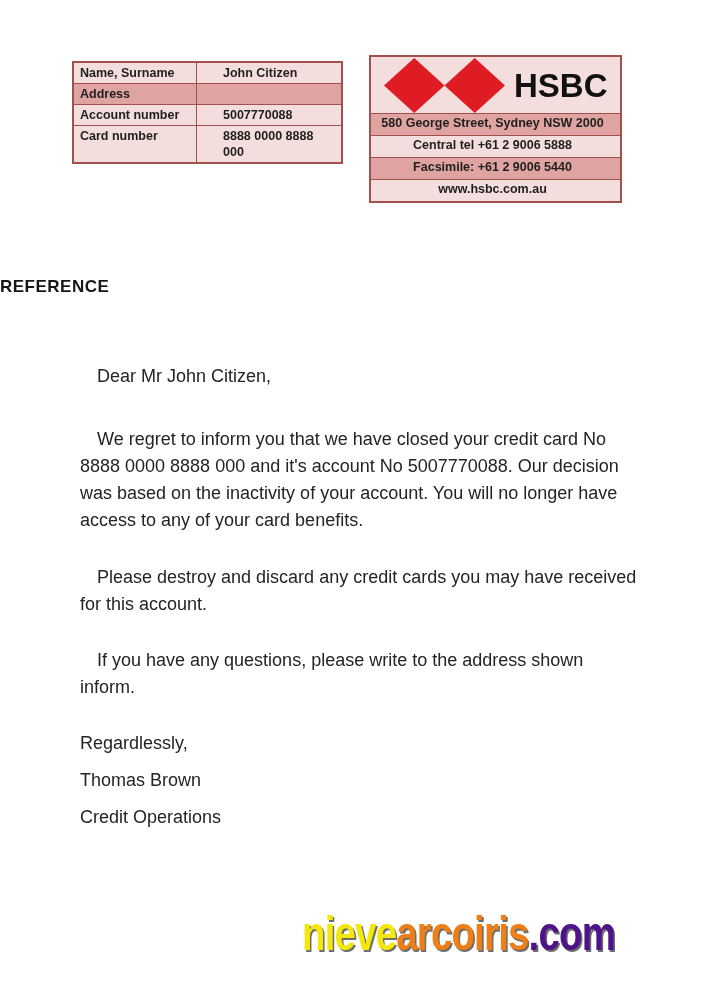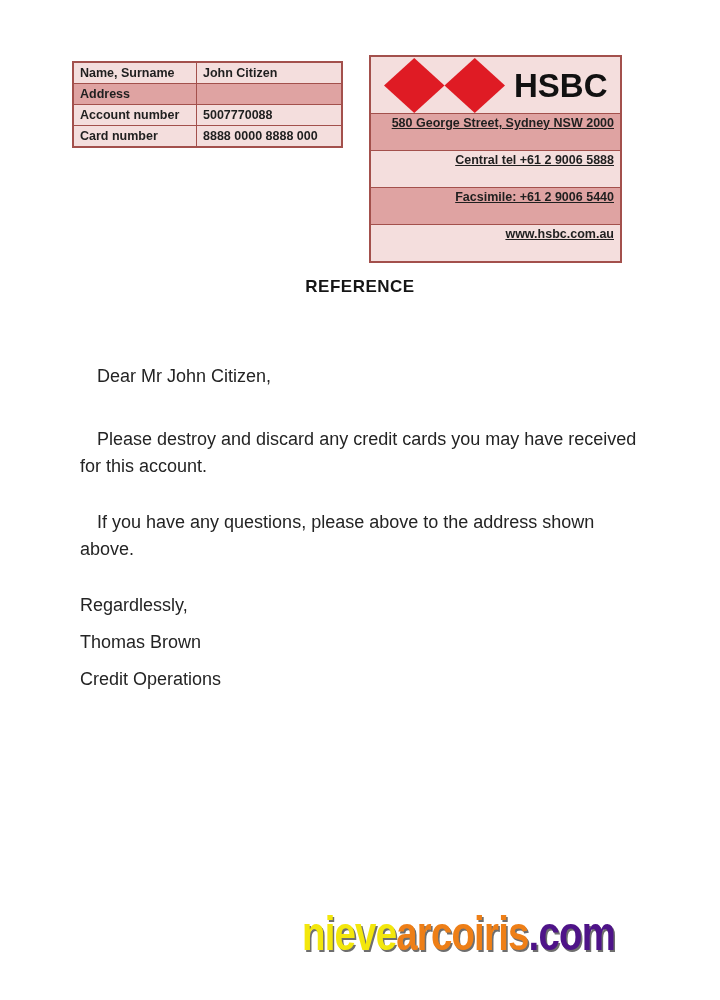--- a/index.html
+++ b/index.html
@@ -17,21 +17,21 @@
     position:absolute;left:72px;top:61px;width:271px;
     border:2px solid var(--c-border,#a3504c);
     box-sizing:border-box;
     font-size:12.5px;font-weight:bold;
   }
   .ct-row{
     display:grid;grid-template-columns:123px 1fr;
     border-top:1px solid var(--c-border,#a3504c);
   }
   .ct-row:first-child{border-top:none;}
-  .ct-row.light{background:var(--c-band_light,#f4dedd);}
+  .ct-row.light{background:var(--c-band_light,#f4dedd);gap:20px;}
   .ct-row.dark{background:var(--c-band_dark,#dfa3a2);}
   .ct-label,.ct-value{
     padding:2px 6px;line-height:16px;box-sizing:border-box;
   }
   .ct-label{border-right:1px solid var(--c-border,#a3504c);}
   .ct-value{white-space:pre-line;}
 
   
   .bank-block{
     position:absolute;left:369px;top:55px;width:253px;
@@ -44,33 +44,32 @@
     background:var(--c-band_light,#f4dedd);
     padding-left:13px;box-sizing:border-box;
   }
   .hsbc-logo{color:var(--c-hsbc_red,#df1b24);display:block;}
   .hsbc-logo polygon{fill:currentColor;}
   .bank-wordmark{
     font-size:33px;font-weight:bold;letter-spacing:0px;
     color:#111;margin-left:9px;line-height:1;
   }
   .bank-row{
-    height:37px;line-height:19px;text-align:right;
+    height:22px;line-height:19px;text-align:center;
     padding-right:6px;box-sizing:border-box;
     border-top:1px solid var(--c-border,#a3504c);
     overflow:hidden;
-    text-decoration:underline;
   }
   .bank-row.dark{background:var(--c-band_dark,#dfa3a2);}
   .bank-row.light{background:var(--c-band_light,#f4dedd);}
 
   
   .letter-title{
     position:absolute;left:0;top:277px;width:720px;
-    text-align:center;font-size:17px;font-weight:bold;
+    font-size:17px;font-weight:bold;
     letter-spacing:.5px;color:#161616;
   }
   .letter-body{
     position:absolute;left:80px;top:363px;width:562px;
     font-size:18px;line-height:27px;color:#242424;
   }
   .letter-body p{margin:0;}
   .letter-body p.indent{text-indent:17px;}
   .p-salutation{margin-bottom:36px !important;}
   .p-1{margin-bottom:30px !important;}
@@ -123,22 +122,23 @@
   <div class="bank-row dark">580 George Street, Sydney NSW 2000</div>
   <div class="bank-row light">Central tel +61 2 9006 5888</div>
   <div class="bank-row dark">Facsimile: +61 2 9006 5440</div>
   <div class="bank-row light">www.hsbc.com.au</div>
 </div>
 
 <div class="letter-title">REFERENCE</div>
 
 <div class="letter-body">
   <p class="indent p-salutation">Dear Mr John Citizen,</p>
+  <p class="indent p-1">We regret to inform you that we have closed your credit card No 8888 0000 8888 000 and it's account No 5007770088. Our decision was based on the inactivity of your account. You will no longer have access to any of your card benefits.</p>
   <p class="indent p-2">Please destroy and discard any credit cards you may have received for this account.</p>
-  <p class="indent p-3">If you have any questions, please above to the address shown above.</p>
+  <p class="indent p-3">If you have any questions, please write to the address shown inform.</p>
   <p class="p-closing">Regardlessly,</p>
   <p class="p-name">Thomas Brown</p>
   <p class="p-title">Credit Operations</p>
 </div>
 
 <div class="watermark">
   <span class="wm-yellow">nieve</span><span class="wm-orange">arcoiris</span><span class="wm-purple">.com</span>
 </div>
 
 </body></html>

